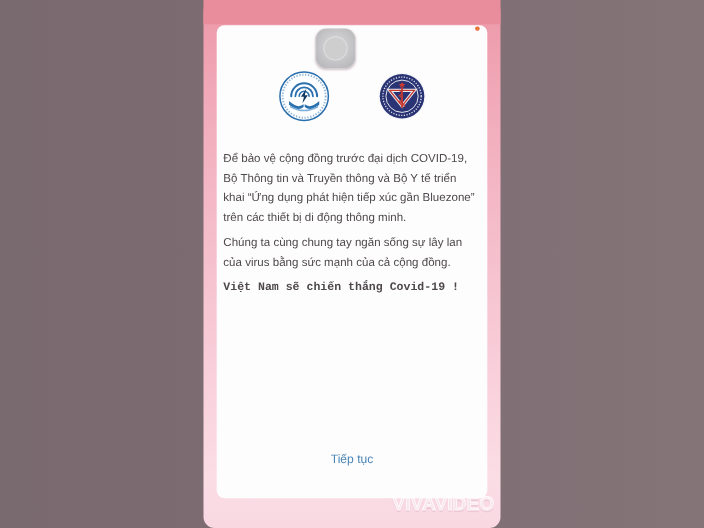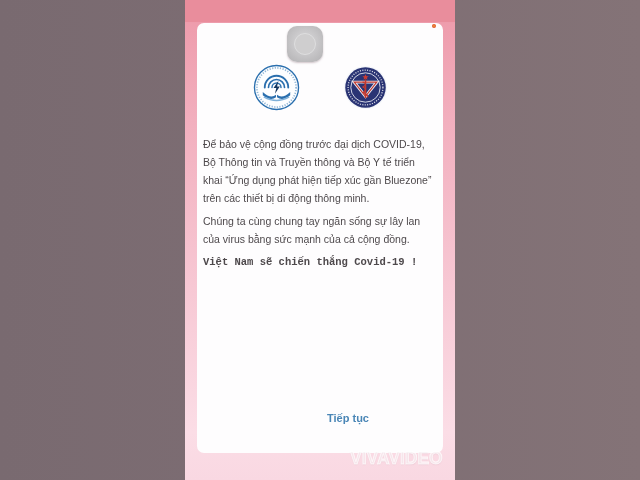--- a/index.html
+++ b/index.html
@@ -5,20 +5,21 @@
   html,body{margin:0;padding:0;background:#000;}
   .stage{
     position:relative;width:640px;height:480px;overflow:hidden;
     background:linear-gradient(90deg,#796a70 0%,#7d6d73 45%,#847377 100%);
     font-family:"Liberation Sans","DejaVu Sans",sans-serif;
   }
   
   .phone{
     position:absolute;left:185px;top:0;width:270px;height:480px;
     background:linear-gradient(180deg,#e98d9c 0%,#ee9dad 5%,#f2afbe 25%,#f7c8d4 60%,#fbdde6 90%,#f9d8e2 100%);
+    border-radius:10px;
   }
   .status-tint{position:absolute;left:0;top:0;width:100%;height:22px;background:#e98d9c;}
   .card{
     position:absolute;left:12px;top:23px;width:246px;height:430px;
     background:#fefdfe;border-radius:7px;
   }
   
   .squircle{
     position:absolute;left:102px;top:26px;width:36px;height:36px;border-radius:10px;
     background:radial-gradient(circle at 50% 45%,#dbdadc 0%,#c9c8ca 45%,#b1b0b2 100%);
@@ -38,24 +39,24 @@
   }
   .text-block{position:absolute;left:6px;right:6px;top:112px;}
   .text-block p{
     margin:0 0 5px 0;font-size:10.5px;line-height:18px;color:#4e494c;letter-spacing:0;
   }
   .headline{
     margin:6px 0 0 0;font-size:13px;line-height:18px;font-weight:bold;color:#2e2a2d;letter-spacing:.2px;font-family:Liberation Mono, monospace;
   }
   .continue-link{
     position:absolute;left:0;top:389px;width:100%;text-align:center;
-    font-size:11px;font-weight:700;color:#4a86b6;cursor:pointer;padding-left:28px;
+    font-size:11px;font-weight:400;color:#4a86b6;cursor:pointer;
   }
   .watermark{
-    position:absolute;left:350px;top:448px;width:106px;text-align:left;
+    position:absolute;left:350px;top:448px;width:106px;text-align:center;
     font-size:17.5px;line-height:20px;font-weight:bold;letter-spacing:0;
     color:rgba(255,255,255,.55);
     -webkit-text-stroke:.8px rgba(255,255,255,.75);
     text-shadow:0 1px 1px rgba(190,140,160,.25);
   }
 </style>
 </head>
 <body>
 
 <div class="stage">

